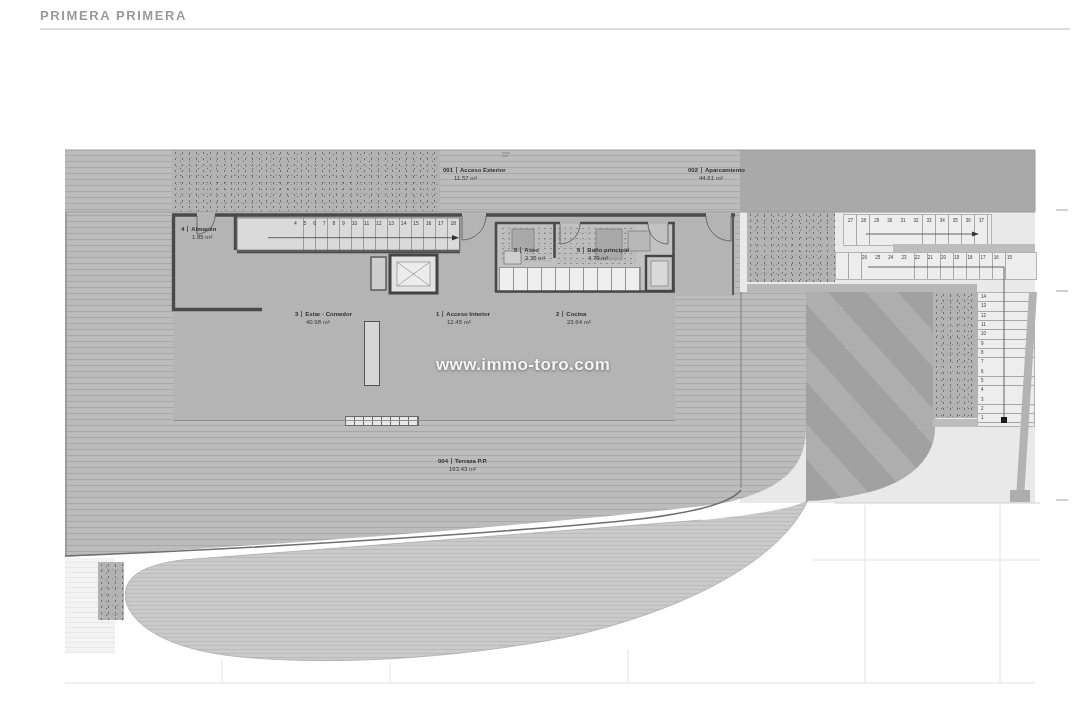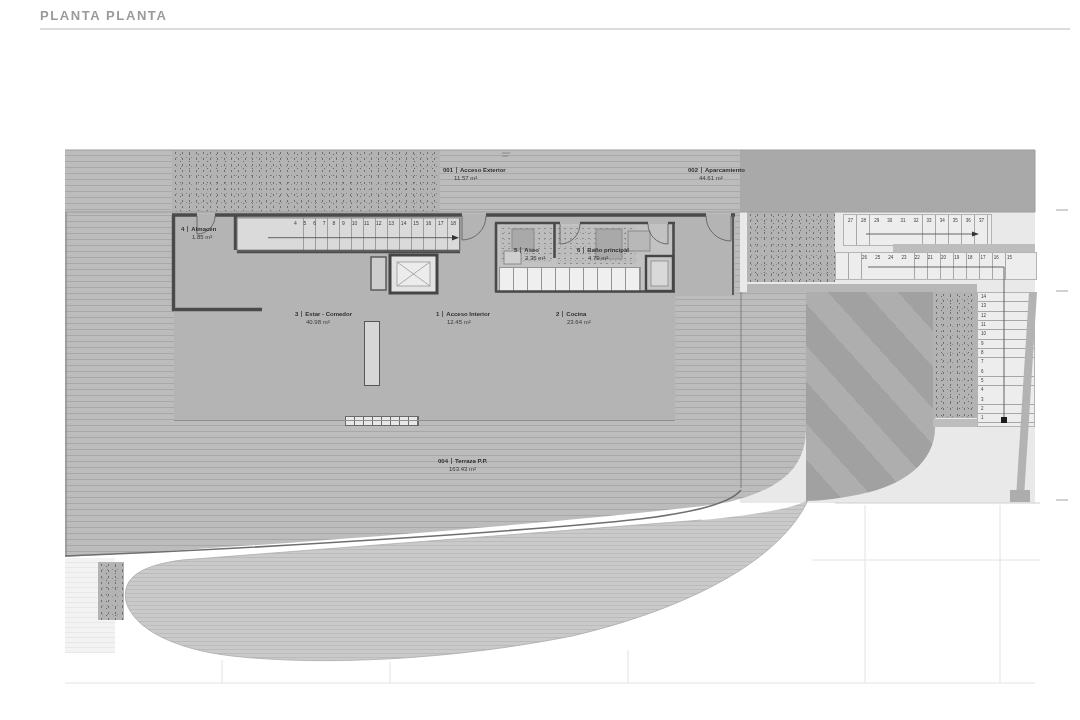--- a/index.html
+++ b/index.html
@@ -54,21 +54,21 @@
   .lbl .l2{margin-left:11px;color:#3a3a3a;font-weight:normal;}
   .watermark{position:absolute;left:436px;top:355px;font-size:17px;font-weight:bold;
         letter-spacing:.4px;color:rgba(255,255,255,.93);
         text-shadow:0 1px 3px rgba(70,70,70,.6),0 0 1px rgba(90,90,90,.5);}
 </style>
 </head>
 <body>
 
 <div class="sheet">
 
-  <div class="title">PLANTA PLANTA</div>
+  <div class="title">PRIMERA PRIMERA</div>
   <div class="rule"></div>
 
   <div class="abs rightzone" style="left:740px;top:212px;width:295px;height:291px;"></div>
 
   <div class="abs band" style="left:440px;top:150px;width:595px;height:62px;"></div>
 
   <div class="abs stripes-light" style="left:100px;top:470px;width:712px;height:205px;
        clip-path:path('M 708 30 C 682 88 592 138 472 166 C 352 190 222 196 132 186 C 72 179 34 158 26 132 C 22 110 36 96 82 90 L 602 50 C 657 45 694 38 708 30 Z');"></div>
 
   <div class="abs stripes" style="left:65px;top:150px;width:741px;height:408px;
@@ -266,13 +266,14 @@
   </div>
   <div class="lbl" style="left:556px;top:311px;">
     <div class="l1"><span class="num">2</span><span>Cocina</span></div>
     <div class="l2">23.64 m²</div>
   </div>
   <div class="lbl" style="left:438px;top:458px;">
     <div class="l1"><span class="num">004</span><span>Terraza P.P.</span></div>
     <div class="l2">163.43 m²</div>
   </div>
 
+  <div class="watermark">www.immo-toro.com</div>
 </div>
 
 </body></html>

